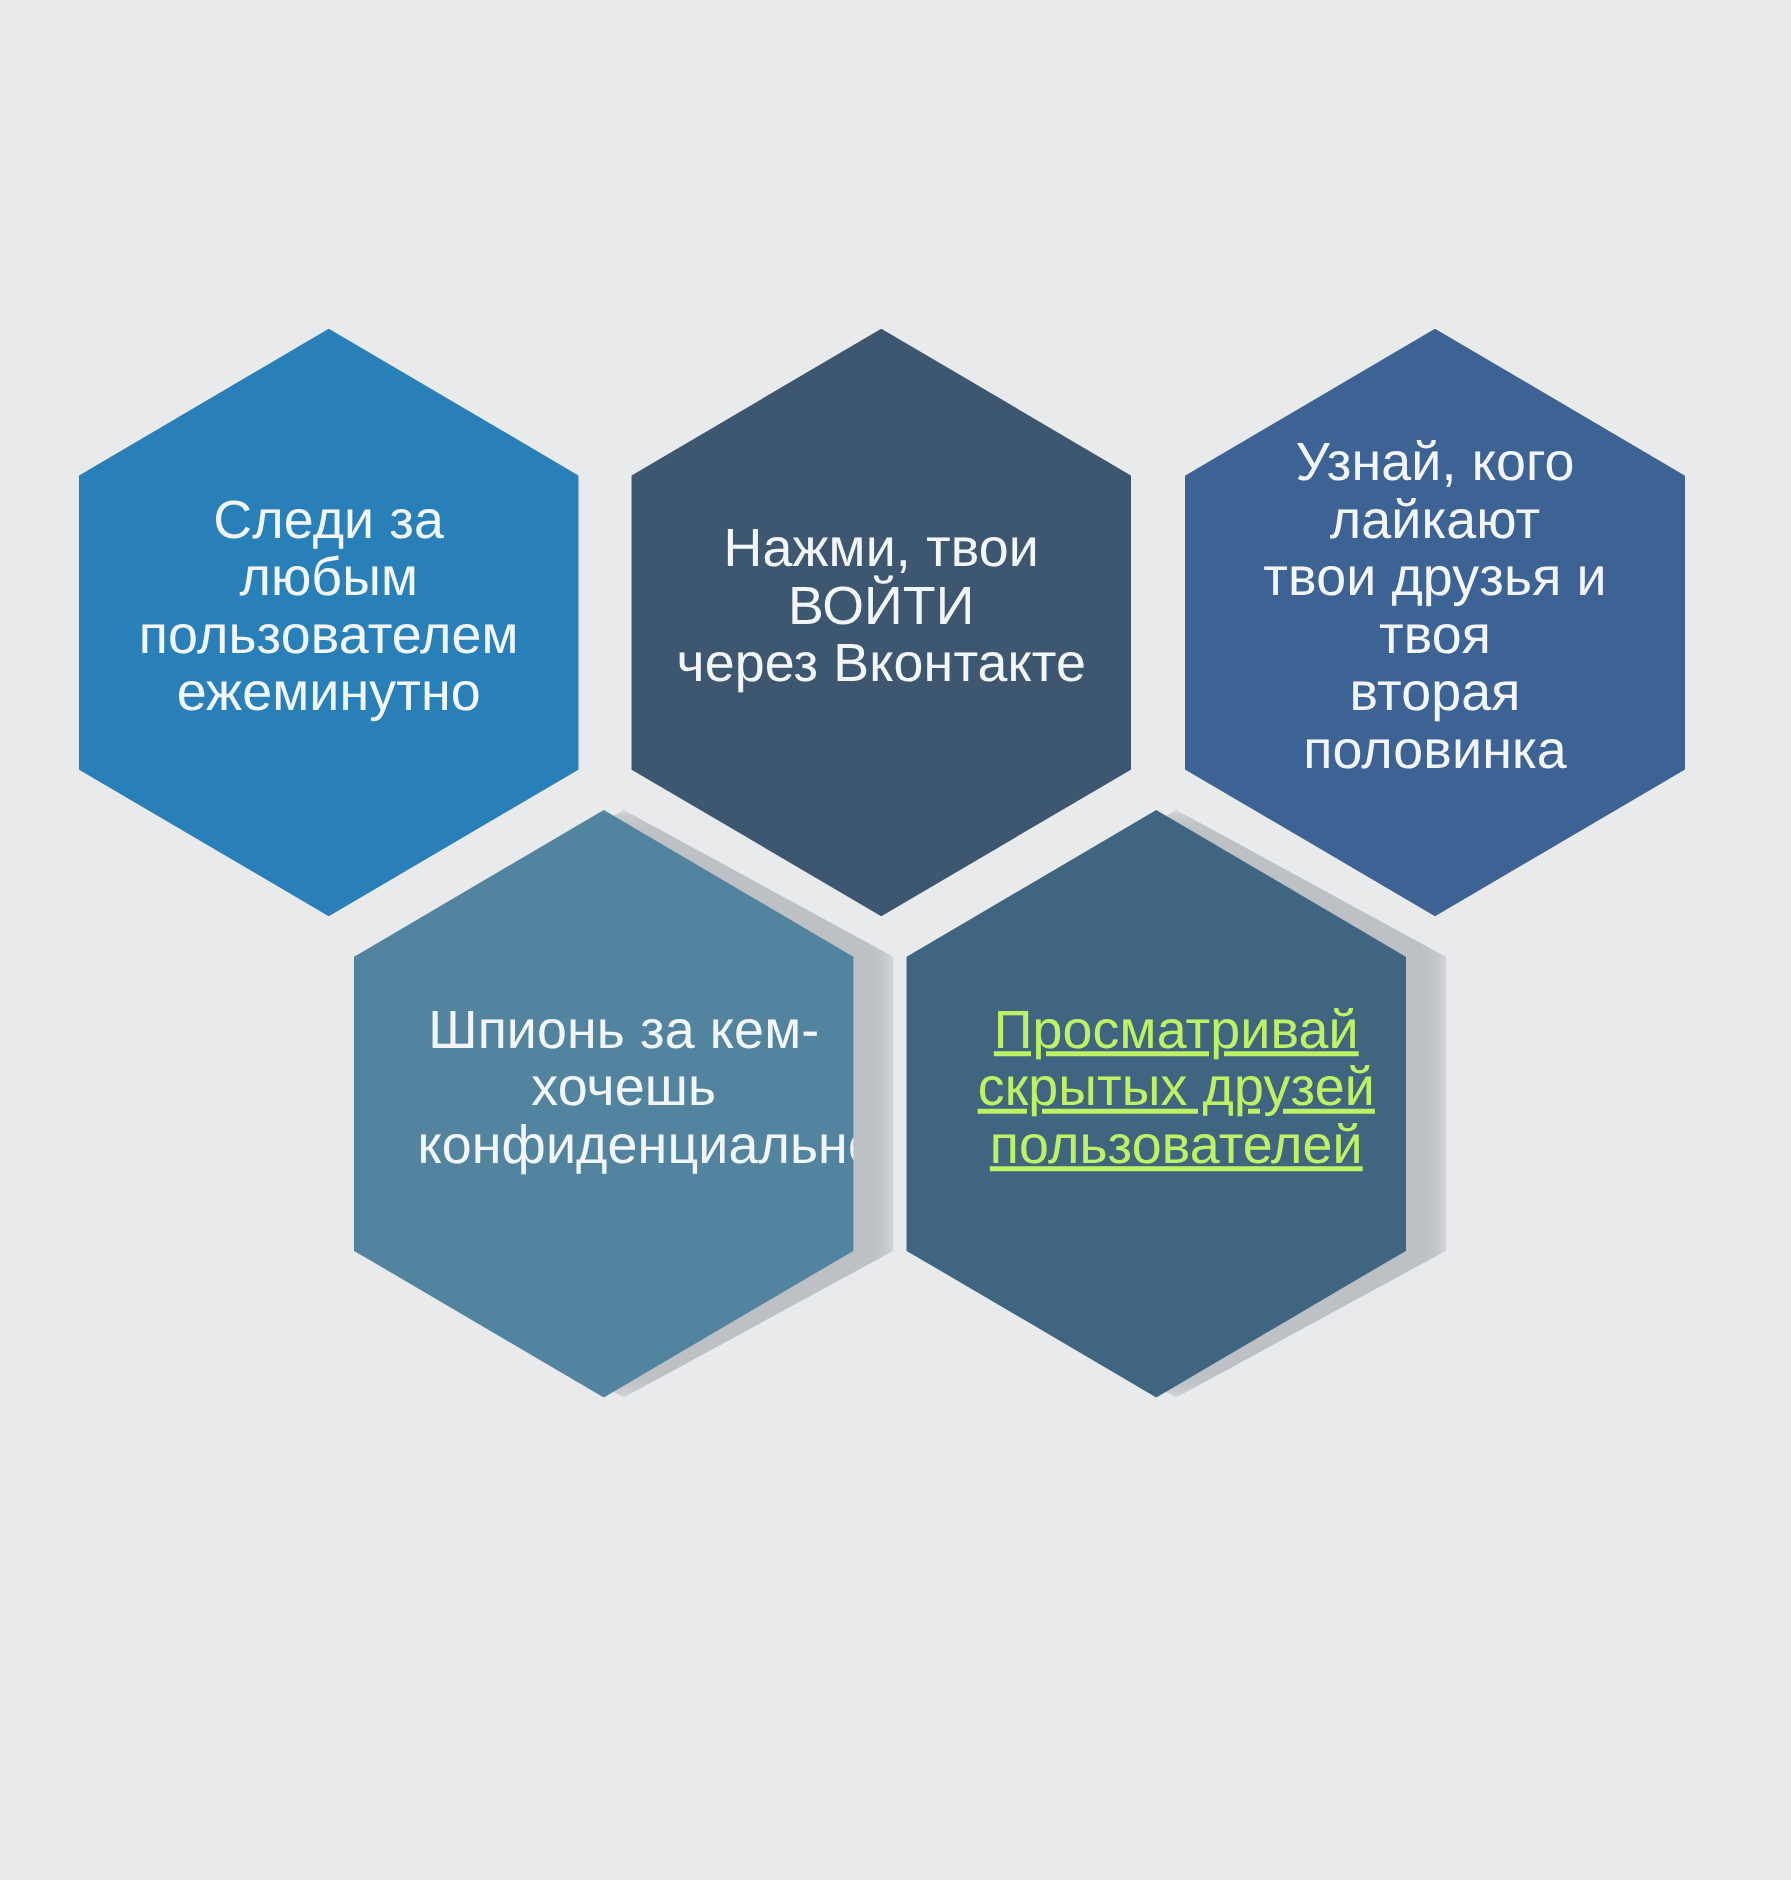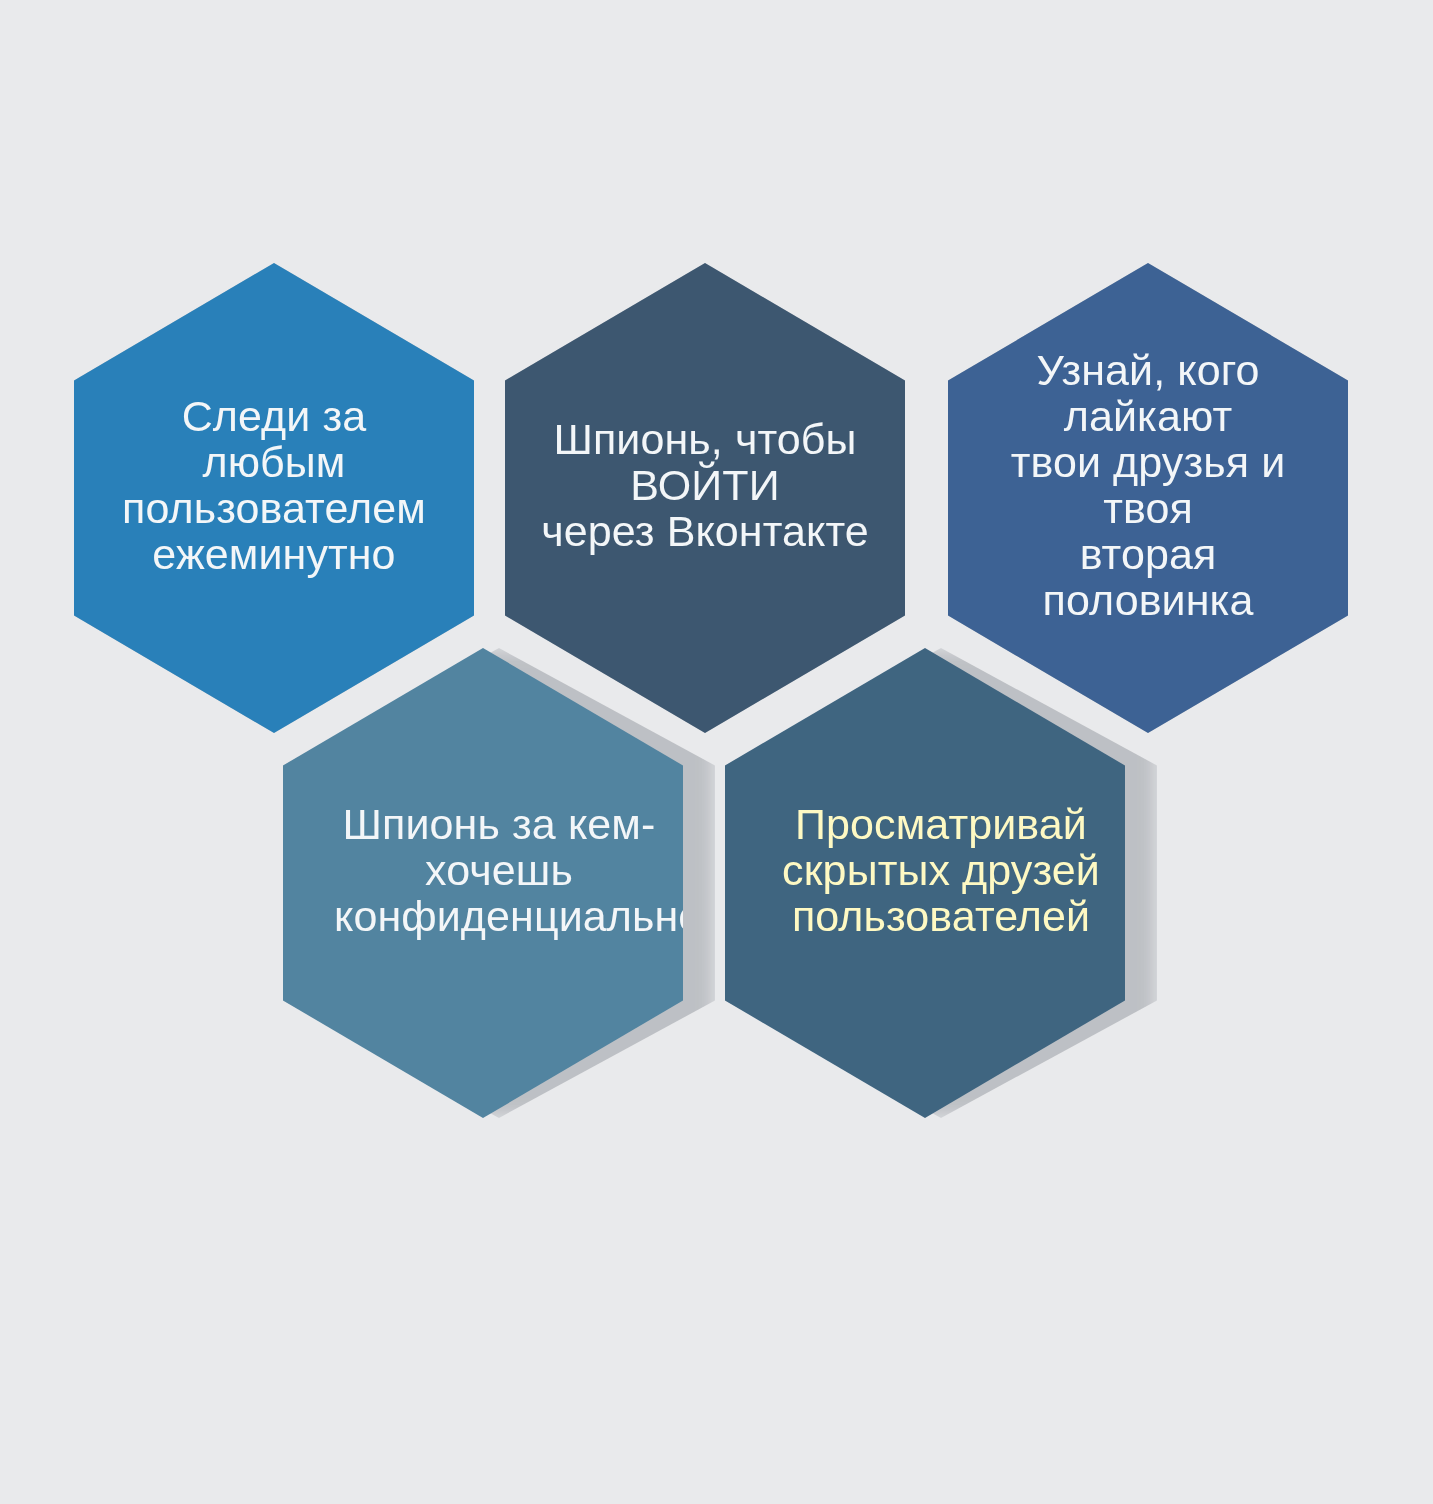--- a/index.html
+++ b/index.html
@@ -52,21 +52,21 @@
     font-size: 43px;
     line-height: 46px;
     font-weight: 400;
     letter-spacing: 0.1px;
     white-space: pre-line;
     text-rendering: optimizeLegibility;
   }
 
   
   .r1 { top: 263px; }
-  .c1 { left: 63px; margin-left: 11px; }
+  .c1 { left: 63px; }
   .c2 { left: 505px; }
   .c3 { left: 948px; }
 
   
   .r2 { top: 648px; padding-left: 32px; }
   .c4 { left: 283px; }
   .c5 { left: 725px; }
 
   
   .hex .hex-label { transform: translateY(-13px); }
@@ -82,35 +82,35 @@
   <div class="hex-shadow r2 c4"></div>
   <div class="hex-shadow r2 c5"></div>
 
   <div class="hex r1 c1" style="background: rgb(41, 128, 185);">
     <span class="hex-label" style="color: rgb(243, 246, 248);">Следи за любым
 пользователем
 ежеминутно</span>
   </div>
 
   <div class="hex r1 c2" style="background: rgb(61, 87, 112);">
-    <span class="hex-label" style="color: rgb(243, 246, 248);">Шпионь, чтобы ВОЙТИ
+    <span class="hex-label" style="color: rgb(243, 246, 248);">Нажми, твои ВОЙТИ
 через Вконтакте</span>
   </div>
 
   <div class="hex r1 c3" style="background: rgb(61, 98, 148);">
     <span class="hex-label" style="color: rgb(243, 246, 248);">Узнай, кого лайкают
 твои друзья и твоя
 вторая половинка</span>
   </div>
 
   <div class="hex r2 c4" style="background: rgb(82, 132, 160);">
     <span class="hex-label" style="color: rgb(243, 246, 248);">Шпионь за кем-
 хочешь
 конфиденциально</span>
   </div>
 
   <div class="hex r2 c5" style="background: rgb(63, 101, 128);">
-    <span class="hex-label" style="color: #fef9c3;">Просматривай
+    <span class="hex-label" style="color: #bef264; text-decoration: underline;">Просматривай
 скрытых друзей
 пользователей</span>
   </div>
 
 </div>
 
 </body></html>

